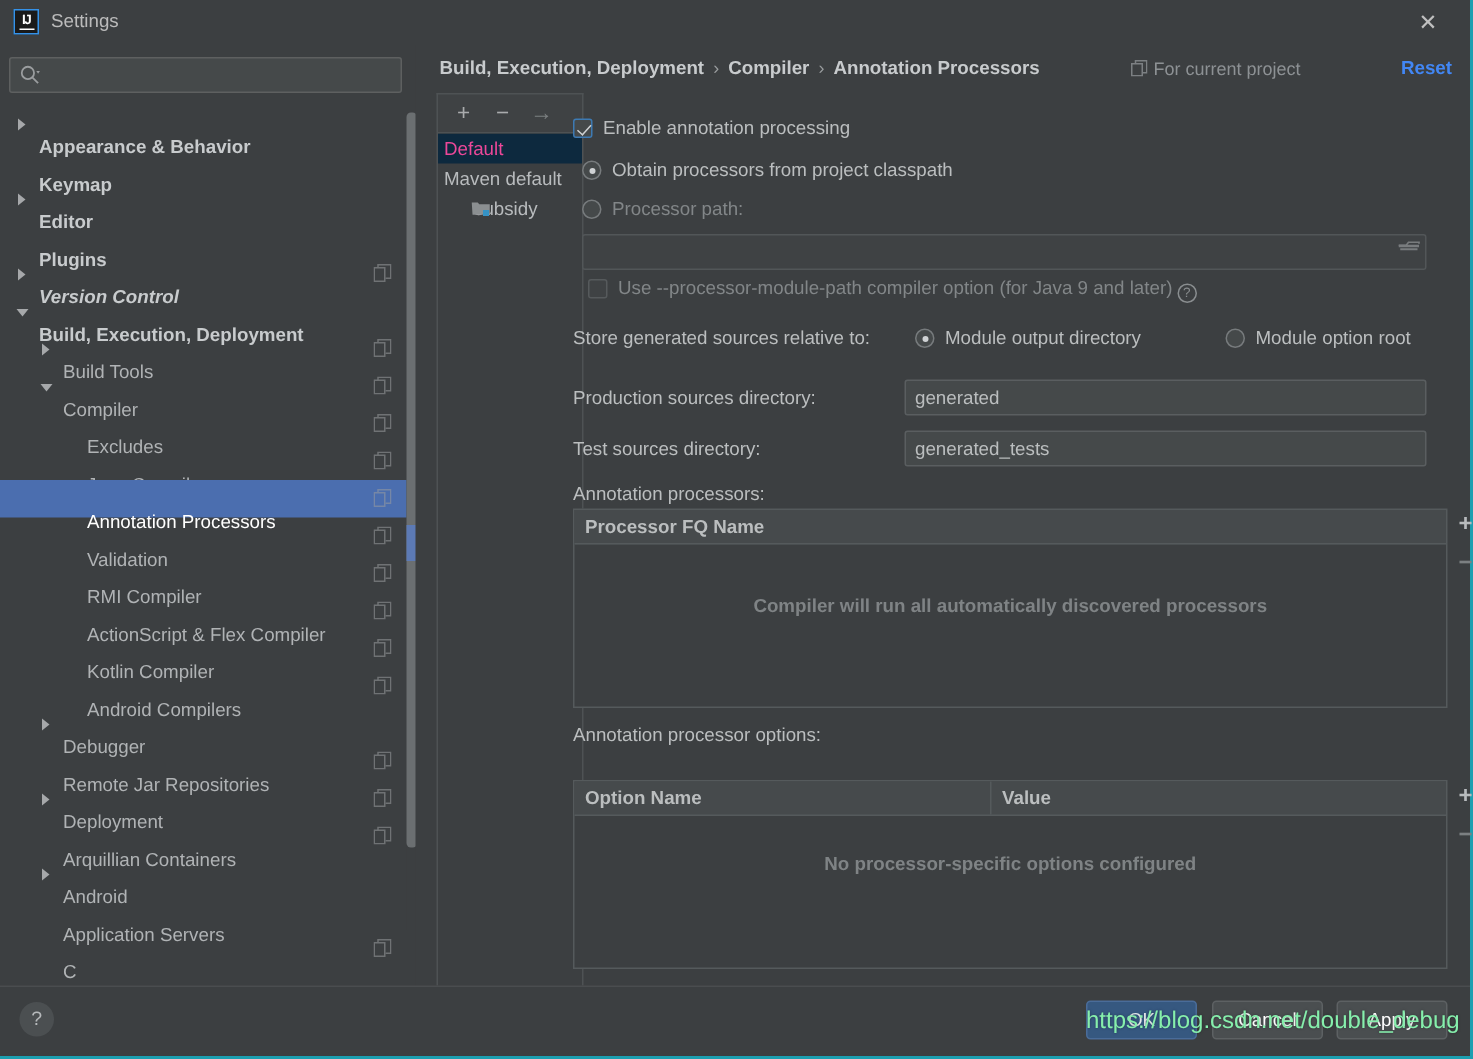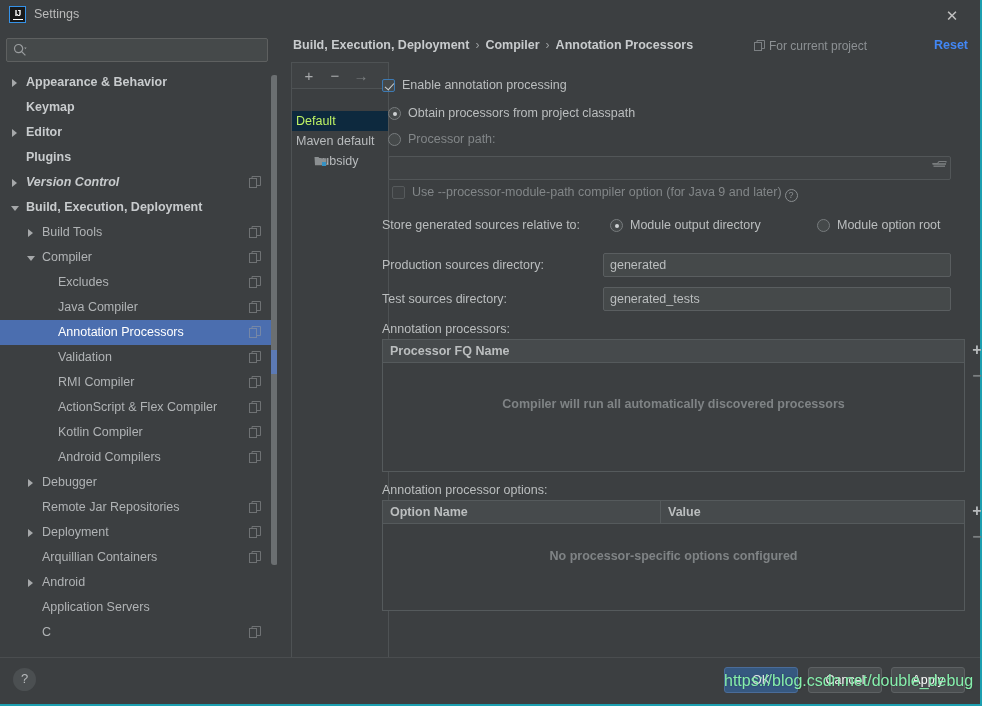--- a/index.html
+++ b/index.html
@@ -82,21 +82,21 @@
     border-top: 4px solid transparent;
     border-bottom: 4px solid transparent;
   }
   .tree-row .arrow.open {
     border-left: 4.5px solid transparent;
     border-right: 4.5px solid transparent;
     border-top: 5px solid #a6a8aa;
     border-bottom: 0;
     top: 11px;
   }
-  .tree-row .label { position: absolute; top: 0; }
+  .tree-row .label { position: absolute; top: 16px; }
   .copy-icon {
     position: absolute; right: 16px; top: 6px;
     width: 12px; height: 12px; opacity: .55;
   }
   .vscroll {
     position: absolute; left: 271px; top: 45px;
     width: 7px; height: 545px;
     background: #3c3f41;
   }
   .vscroll-thumb {
@@ -152,21 +152,21 @@
   .prof-list {
     position: absolute; left: 0; top: 26px; width: 98px; height: 584px;
     background: #3c3f41; border: 1px solid #4e5254;
     overflow: hidden;
   }
   .prof-row {
     position: relative; height: 20px; line-height: 20px;
     font-size: 12.5px; color: #b8bbbd;
     padding-left: 4px; white-space: nowrap; cursor: default;
   }
-  .prof-row.sel { background: #0d293e; color: #bef264; margin-top: 22px; }
+  .prof-row.sel { background: #0d293e; color: #ec4899; }
   .prof-row.child { padding-left: 24px; }
   .folder-icon {
     position: absolute; left: 22px; top: 4px; width: 13px; height: 11px;
   }
   .hscroll-thumb {
     position: absolute; left: 4px; bottom: 5px; width: 38px; height: 8px;
     background: #5c6062; border-radius: 2px;
   }
 
   
@@ -535,21 +535,21 @@
           <div class="th" style="left:0;width:550px;">Processor FQ Name</div>
         </div>
         <div class="tbl-empty" style="top:57px;">Compiler will run all automatically discovered processors</div>
         <div class="tbl-side" style="right:-26px;height:133px;border-left:none;">
           <div class="side-btn" style="top:2px;">+</div>
           <div class="side-btn minus" style="top:28px;">−</div>
         </div>
       </div>
 
       <div class="plain-label" style="position:absolute;left:0;top:419px;">Annotation processor options:</div>
-      <div class="tbl-wrap" style="left:0;top:436px;width:583px;height:111px;">
+      <div class="tbl-wrap" style="left:0;top:456px;width:583px;height:126px;">
         <div class="tbl-head">
           <div class="th" style="left:0;width:276px;">Option Name</div>
           <div class="divider" style="left:277px;"></div>
           <div class="th" style="left:278px;width:300px;">Value</div>
         </div>
         <div class="tbl-empty" style="top:48px;">No processor-specific options configured</div>
         <div class="tbl-side" style="right:-26px;height:111px;border-left:none;">
           <div class="side-btn" style="top:2px;">+</div>
           <div class="side-btn minus" style="top:28px;">−</div>
         </div>

